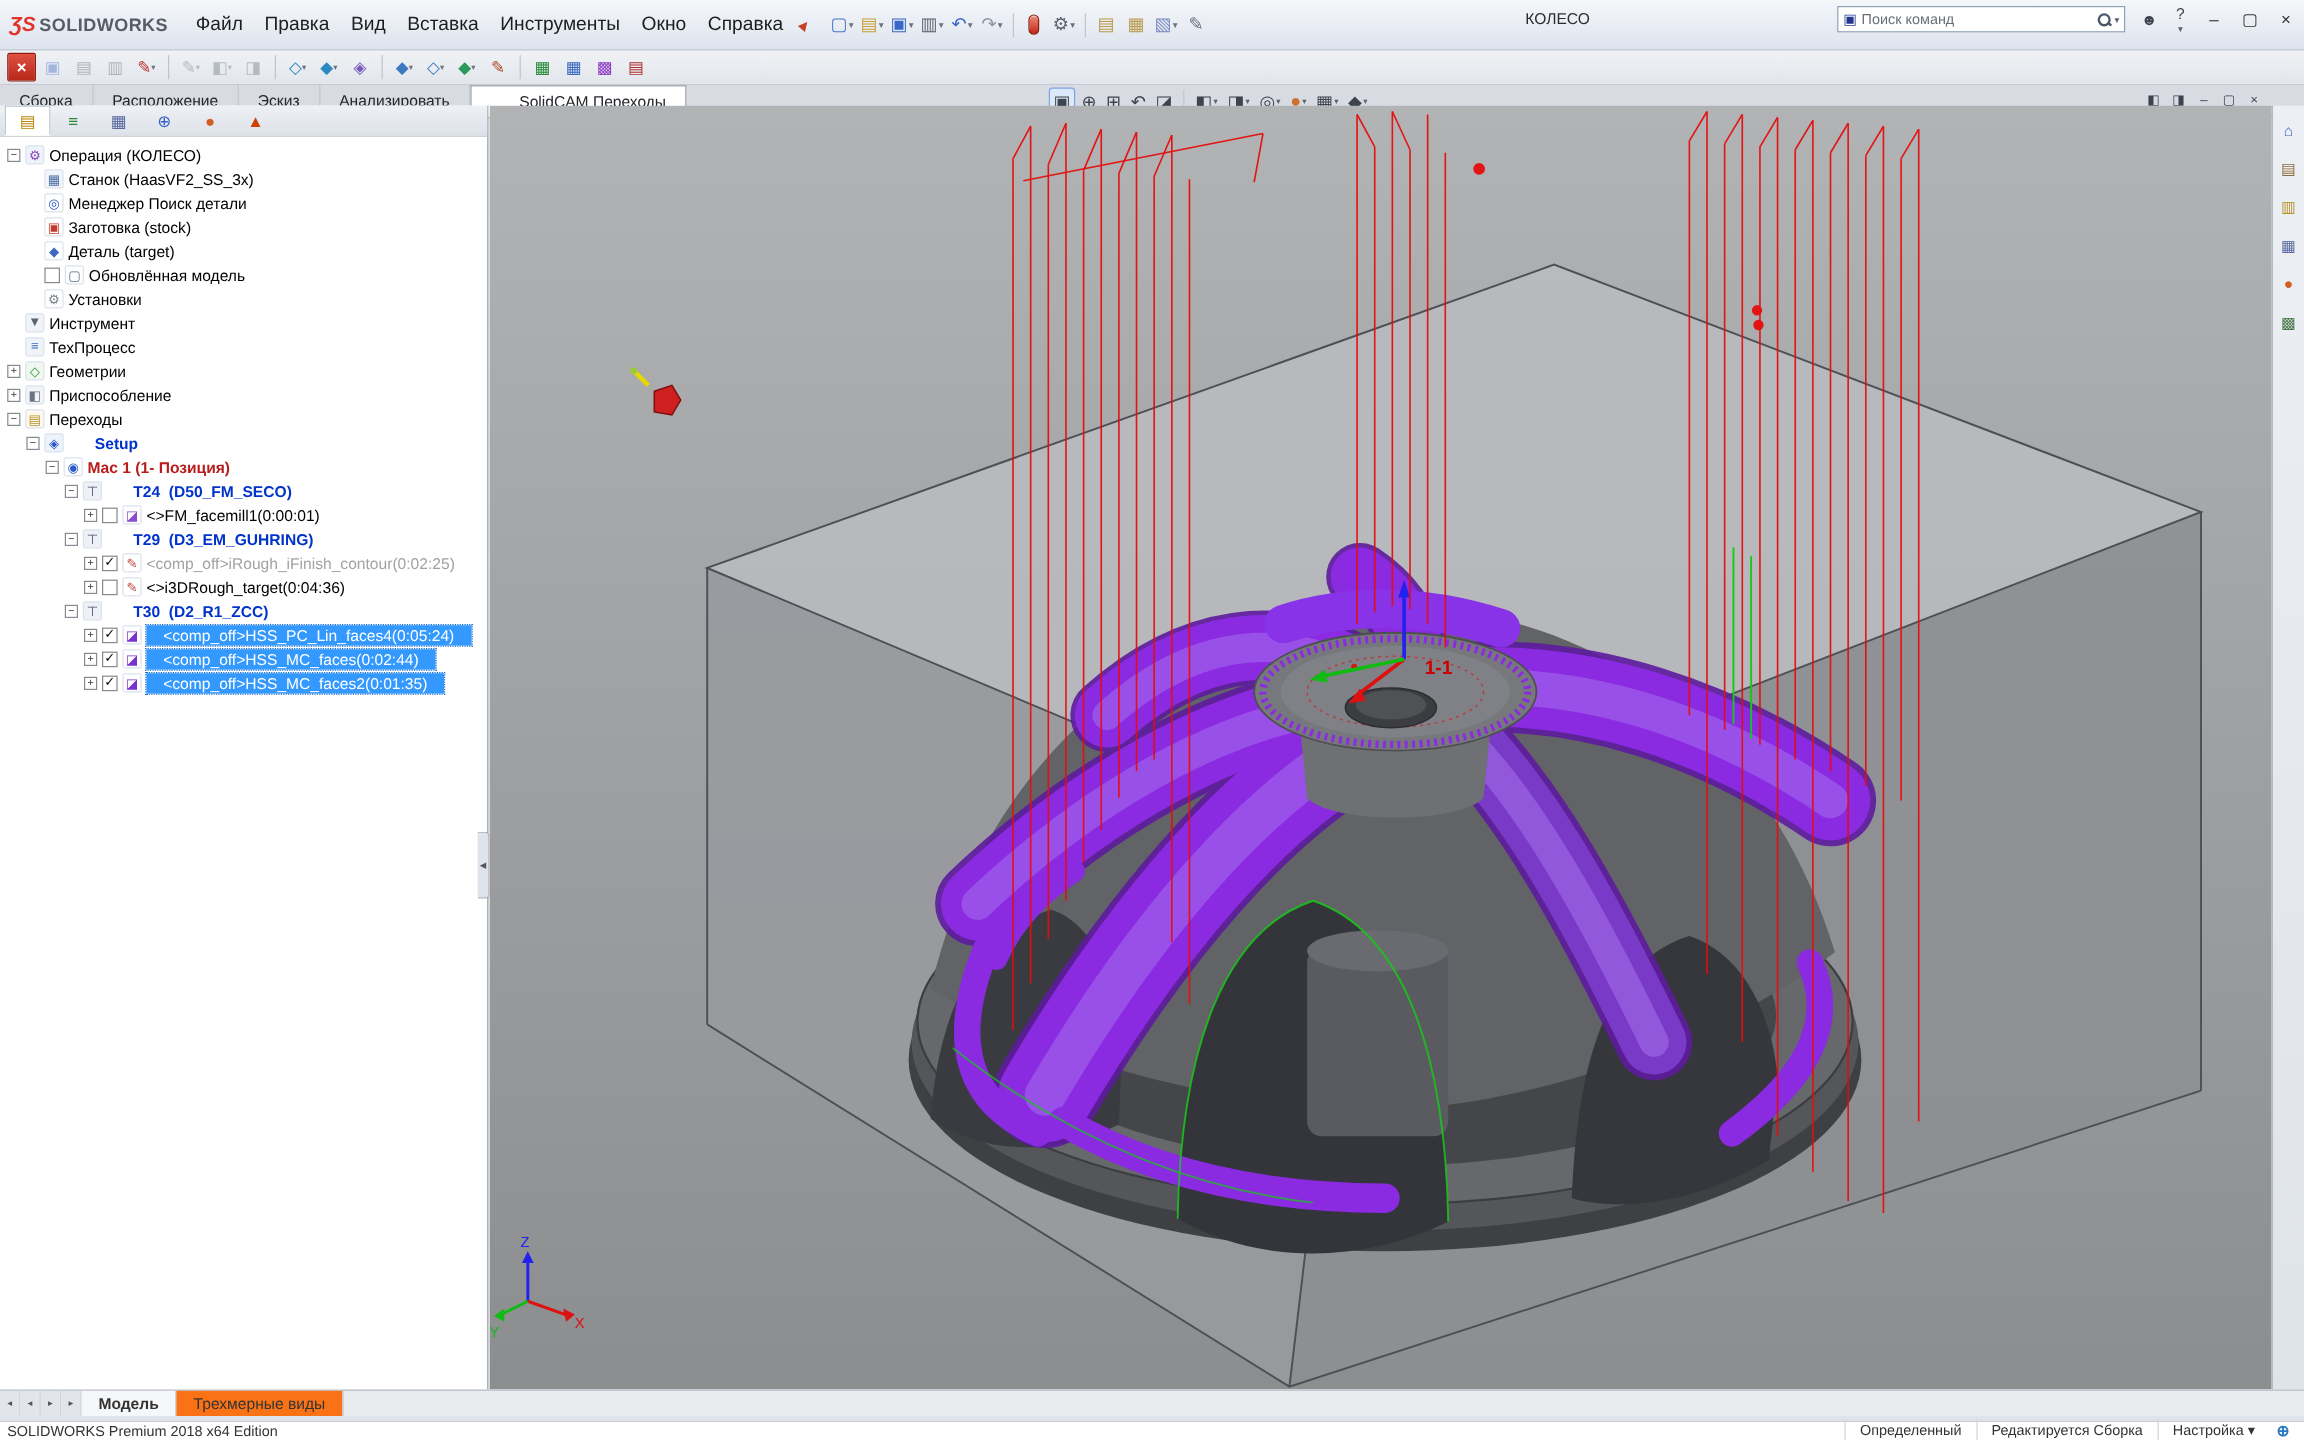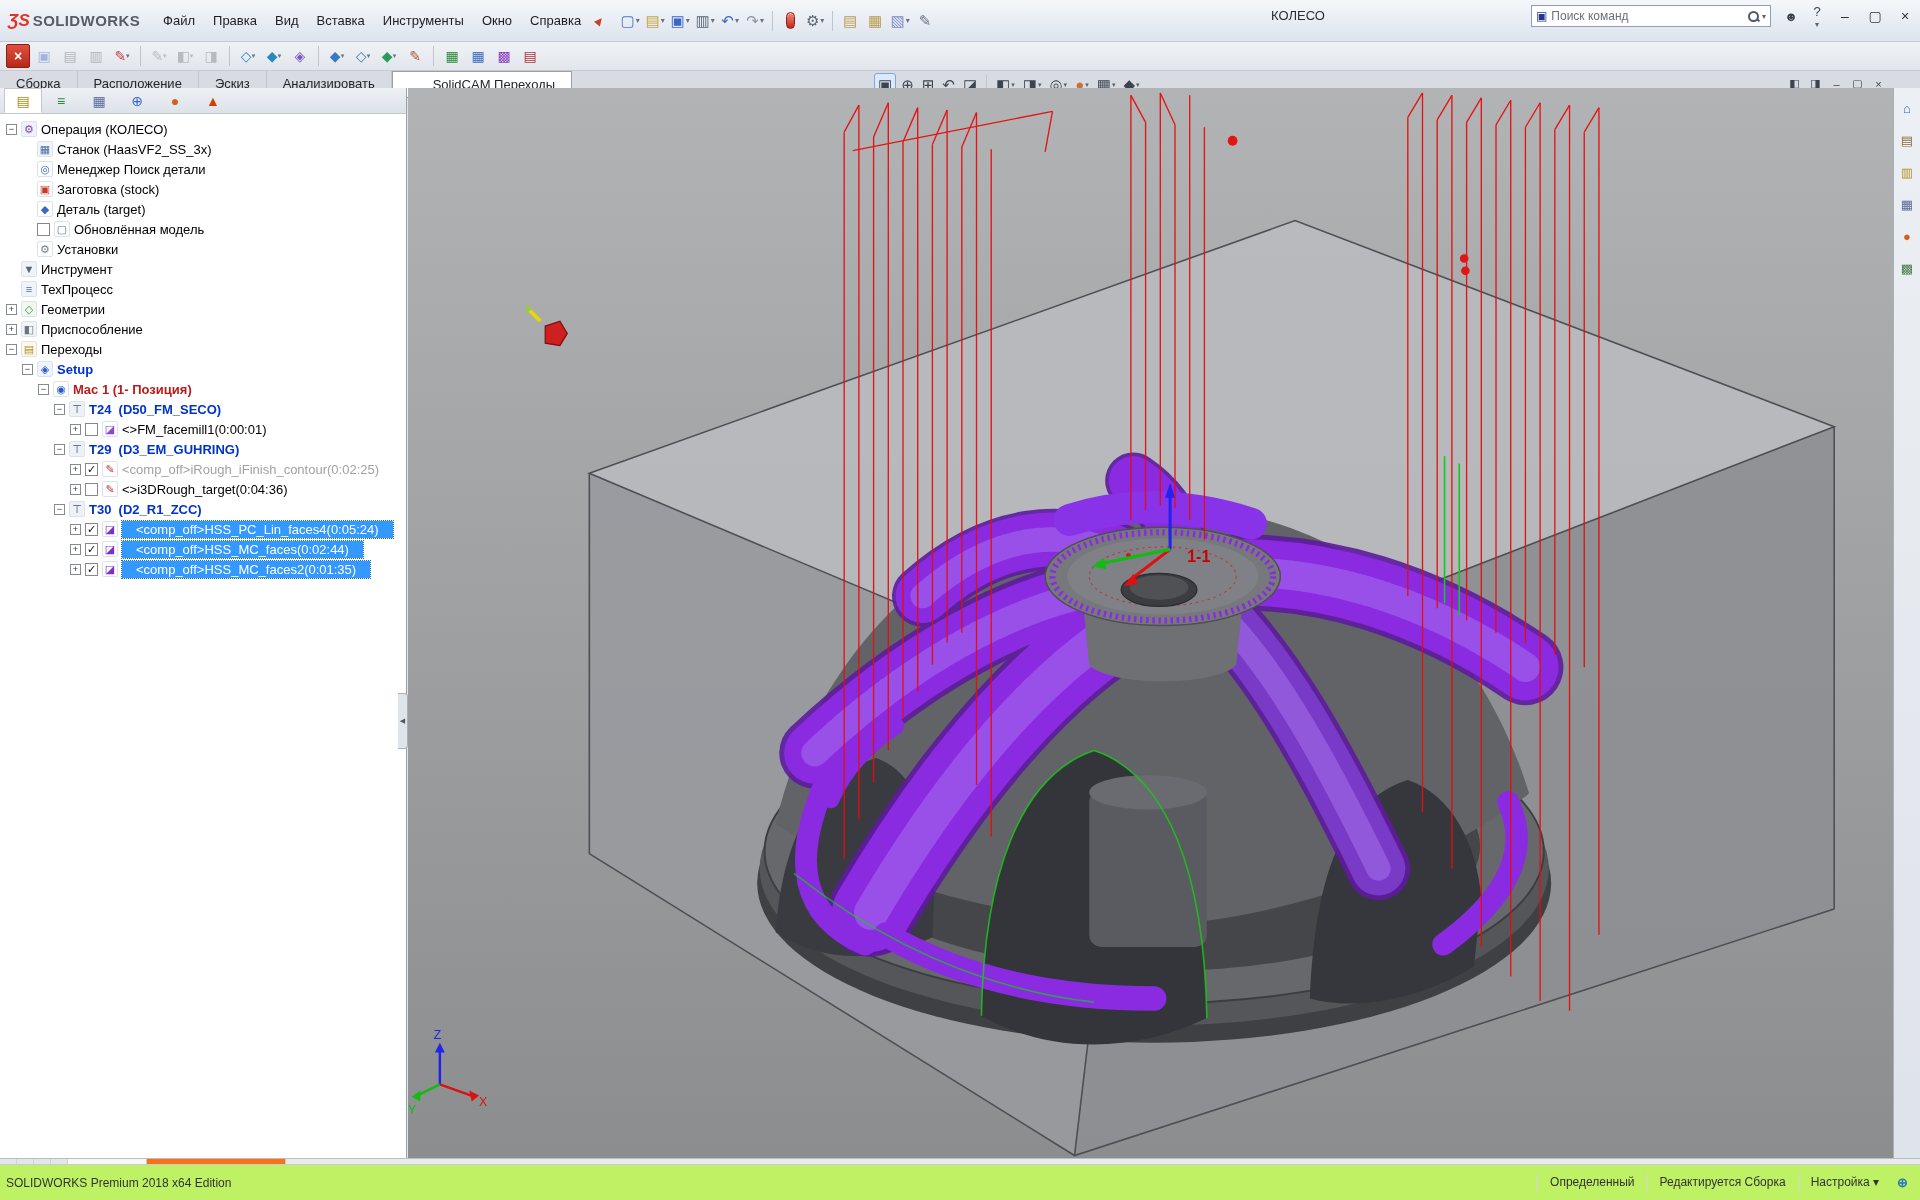--- a/index.html
+++ b/index.html
@@ -4,21 +4,21 @@
 <style>
   * { box-sizing: border-box; margin: 0; padding: 0; }
   html,body { width:1920px; height:1200px; overflow:hidden; font-family:"Liberation Sans", sans-serif; background:#dfe3ea; }
 
   
   .titlebar { position:relative; height:42px; background:linear-gradient(#f5f7fa,#dde4ee); border-bottom:1px solid #c3c9d4; display:flex; align-items:center; }
   .logo { display:flex; align-items:baseline; margin-left:8px; }
   .logo-mark { color:#e03428; font-style:italic; font-weight:bold; font-size:17px; }
   .app-name { color:#565d66; font-weight:bold; font-size:15px; letter-spacing:.4px; margin-left:3px; }
   .menus { display:flex; margin-left:14px; height:32px; }
-  .menu-item { padding:0 9px; font-size:13px; color:#1c1e22; line-height:32px; cursor:default; }
+  .menu-item { padding:0 9px; font-size:16px; color:#1c1e22; line-height:32px; cursor:default; }
   .pin { width:18px; text-align:center; line-height:32px; }
   .pin span { display:inline-block; transform:rotate(40deg); color:#c84028; font-size:13px; }
   .tb1 { display:flex; align-items:center; gap:1px; margin-left:10px; }
   .tbtn { height:26px; min-width:24px; display:flex; align-items:center; justify-content:center; border-radius:3px; padding:0 2px; }
   .tbtn .glyph { font-size:15px; line-height:1; }
   .tbtn .dd { font-size:8px; color:#6a7280; margin-left:1px; }
   .vsep { width:1px; height:20px; background:#c0c5cd; margin:0 4px; }
   .rebuild .rb { width:9px; height:17px; border-radius:5px; background:linear-gradient(#f0897a,#c42818); box-shadow:inset 0 1px 0 rgba(255,255,255,.6); border:1px solid #8a1f10; }
   .doc-title { position:absolute; left:1298px; top:0; transform:translateX(-50%); line-height:32px; font-size:13px; color:#2a2e34; }
   .search-box { position:absolute; left:1531px; top:5px; width:240px; height:22px; background:#fff; border:1px solid #8ea0b8; display:flex; align-items:center; padding:0 4px; }
@@ -60,38 +60,38 @@
   .ptab-strip { height:26px; background:linear-gradient(#eef1f5,#dde2e9); border-bottom:1px solid #c3c8d0; display:flex; padding-left:4px; }
   .ptab { width:38px; height:25px; display:grid; place-items:center; font-size:14px; }
   .ptab.active { background:#fff; border:1px solid #c3c8d0; border-bottom-color:#fff; }
   .tree { flex:1; padding-top:5px; font-size:13px; overflow:hidden; }
   .trow { height:20px; display:flex; align-items:center; white-space:pre; }
   .exp { flex:0 0 11px; height:11px; border:1px solid #848a92; background:#fff; font-size:9px; line-height:9px; text-align:center; color:#333; margin-right:4px; }
   .exp.hid { visibility:hidden; }
   .chk { flex:0 0 13px; height:13px; border:1px solid #888; background:#fff; margin-right:4px; font-size:11px; line-height:11px; text-align:center; color:#111; }
   .ti { flex:0 0 16px; height:16px; border-radius:2px; display:grid; place-items:center; font-size:11px; margin-right:4px; border:1px solid #dbe2ec; }
   .tlabel { color:#000; }
-  .st-blue { color:#0033cc; font-weight:bold; }
+  .st-blue { color:#0033cc; font-weight:bold;margin-left:22px; }
   .st-magenta { color:#b91c1c; font-weight:bold; }
   .st-gray { color:#a2a2a2; }
   .trow.sel .tlabel { background:#3399ff; color:#fff; padding:1px 14px; outline:1px dotted #1b6fd0; }
   .collapse-btn { position:absolute; left:398px; top:605px; width:10px; height:56px; background:#dfe3ea; border:1px solid #aab0b9; border-left:none; border-radius:0 4px 4px 0; font-size:7px; color:#556; display:grid; place-items:center; z-index:5; }
 
   .viewport { position:absolute; left:408px; right:27px; top:0; bottom:0; }
   .viewport svg { width:100%; height:100%; display:block; }
 
   .taskpane { position:absolute; right:0; top:0; bottom:0; width:27px; background:linear-gradient(#eceff3,#dfe3ea); border-left:1px solid #aab0b9; display:flex; flex-direction:column; align-items:center; padding-top:10px; gap:11px; }
   .tpbtn { width:21px; height:21px; display:grid; place-items:center; font-size:13px; color:#4a5568; border-radius:3px; }
 
   
   .bottombar { position:absolute; left:0; right:0; bottom:20px; height:22px; background:#e9ebef; border-top:1px solid #b9bec6; display:flex; align-items:stretch; }
   .navbtn { width:17px; display:grid; place-items:center; font-size:8px; color:#555; border-right:1px solid #cfd3da; background:#e2e5ea; }
   .btab { padding:0 14px; font-size:13px; line-height:21px; color:#333; border-right:1px solid #c5cad1; background:#f97316; }
   .btab.active { background:#f6f7f9; font-weight:bold; }
-  .statusbar { position:absolute; left:0; right:0; bottom:0; height:36px; background:#bef264; border-top:1px solid #c8ccd3; display:flex; align-items:center; font-size:12px; color:#333; padding:0 6px; }
+  .statusbar { position:absolute; left:0; right:0; bottom:0; height:16px; background:#ffffff; border-top:1px solid #c8ccd3; display:flex; align-items:center; font-size:12px; color:#333; padding:0 6px; }
   .sb-right { margin-left:auto; display:flex; align-items:center; height:100%; }
   .sb-item { padding:0 12px; border-left:1px solid #d2d6dc; line-height:19px; }
   .sb-globe { color:#2a7ac0; font-weight:bold; padding:0 6px; font-size:13px; }
 </style>
 </head>
 <body>
 
 <div class="titlebar">
   <div class="logo">
     <span class="logo-mark">ƷS</span>

